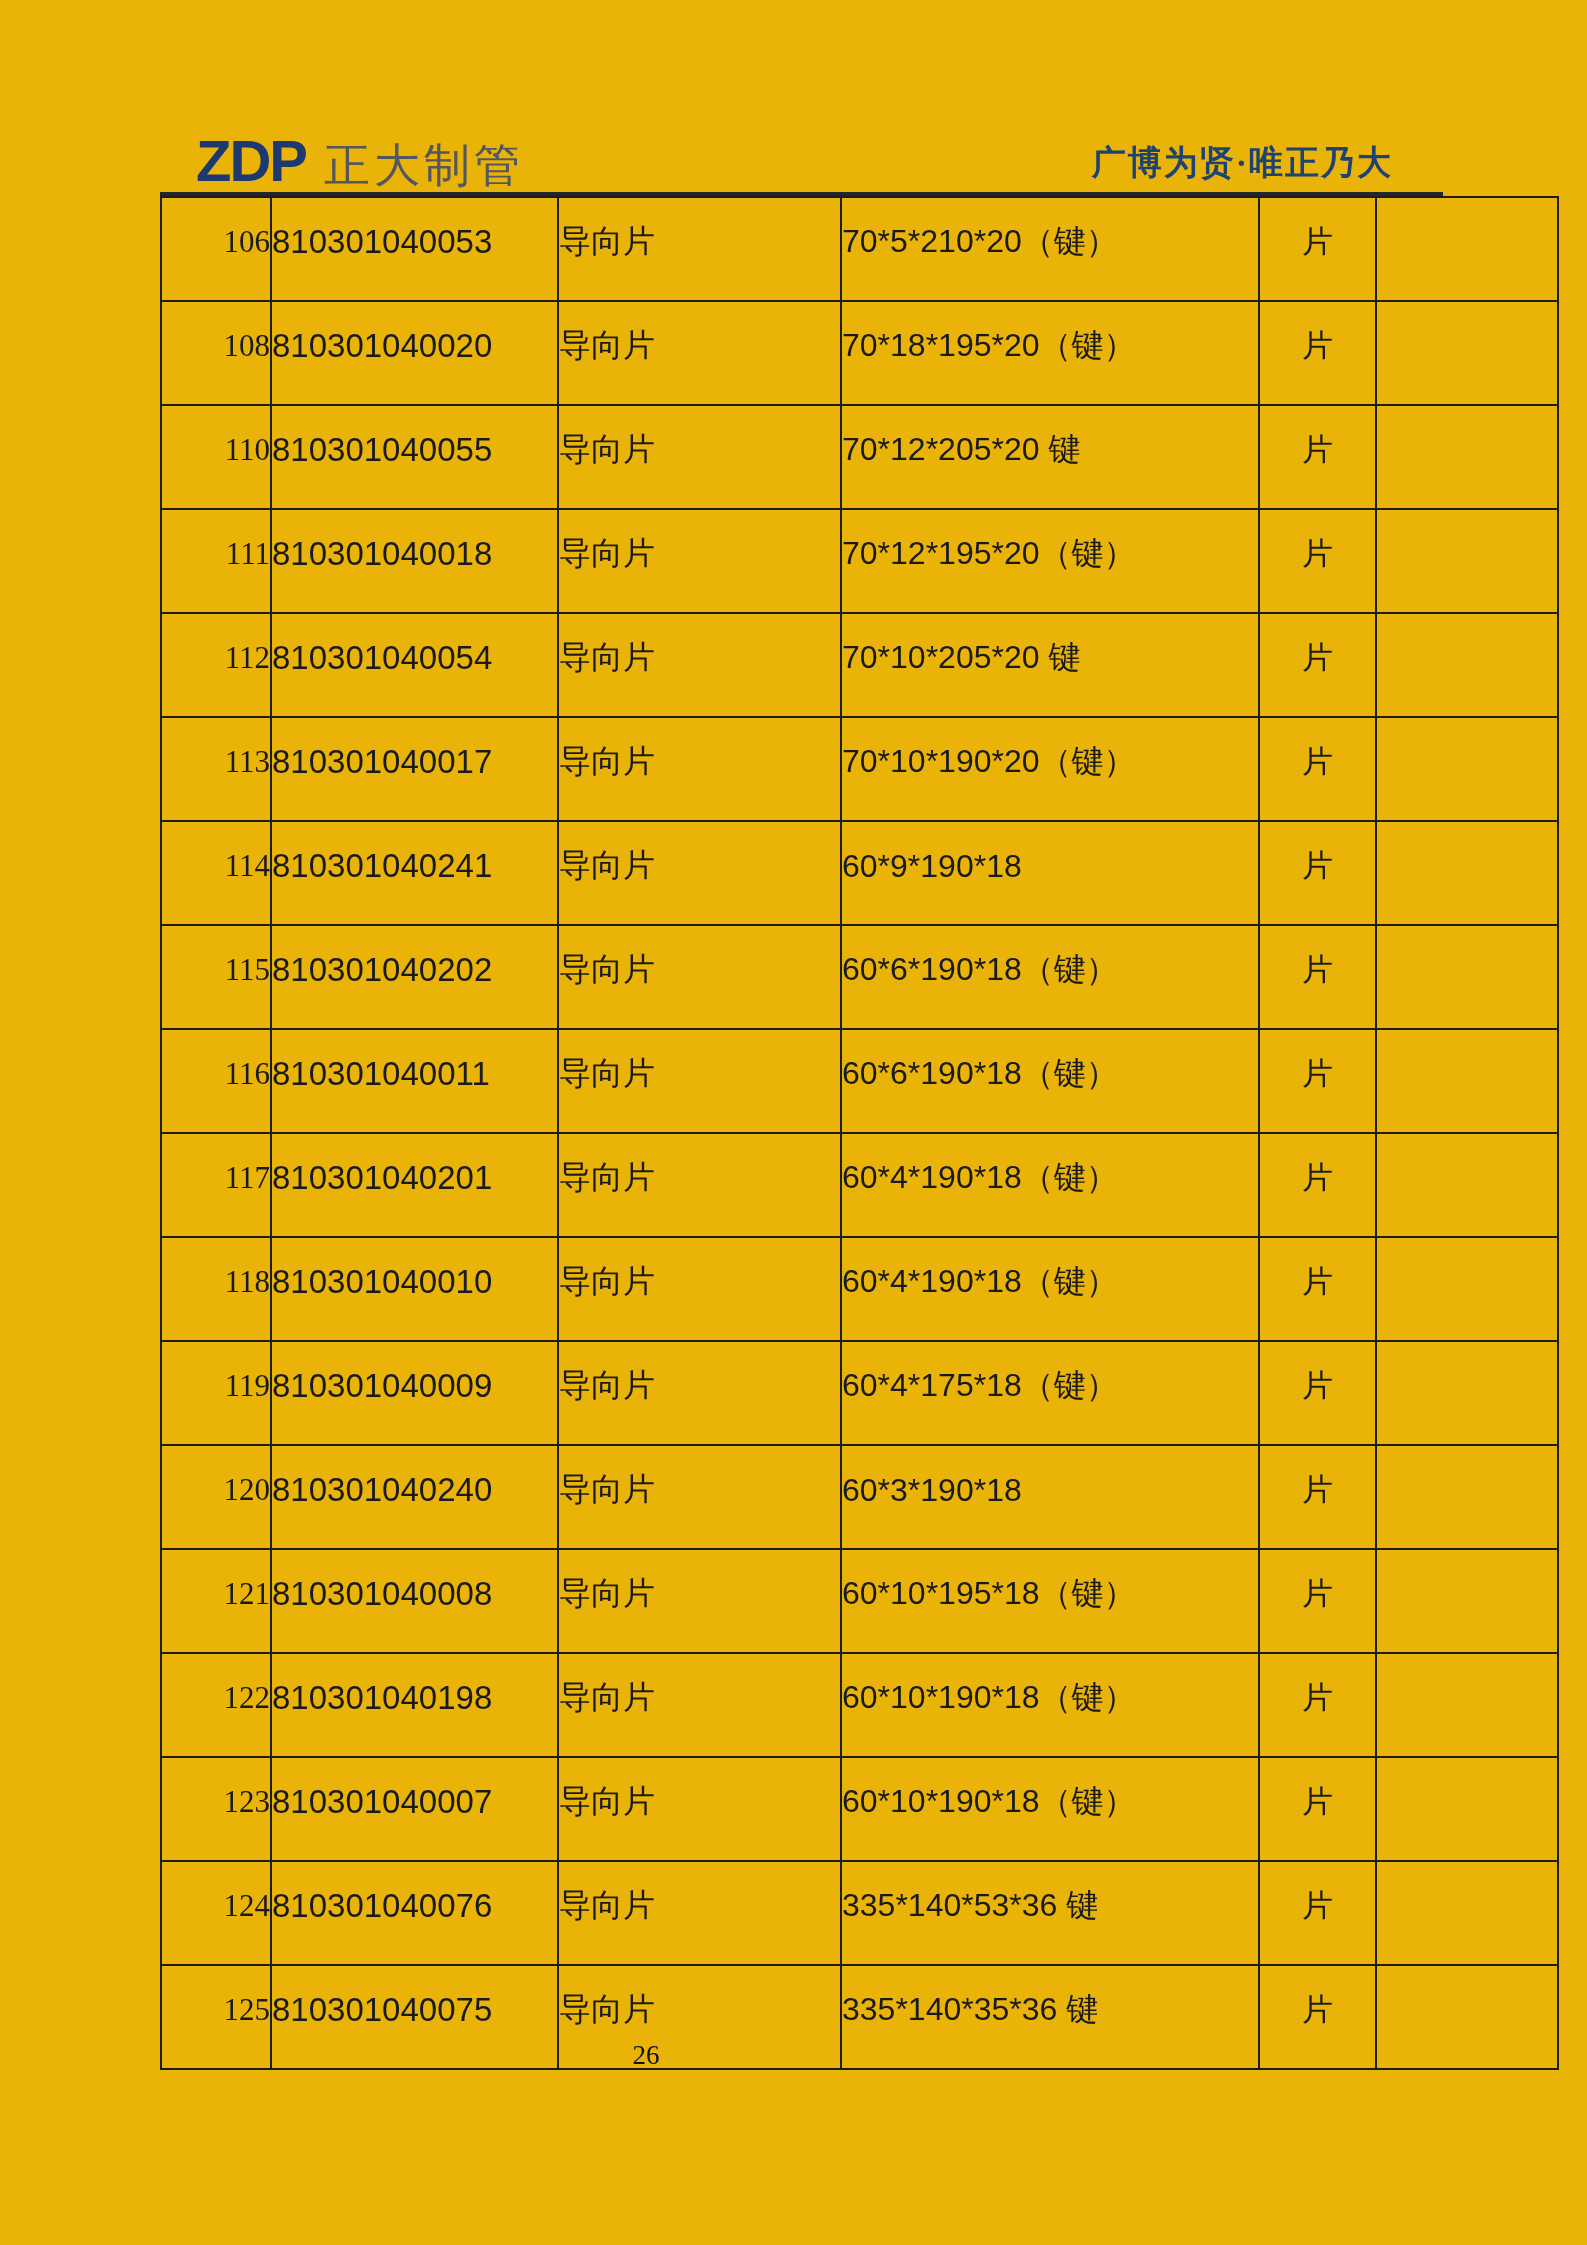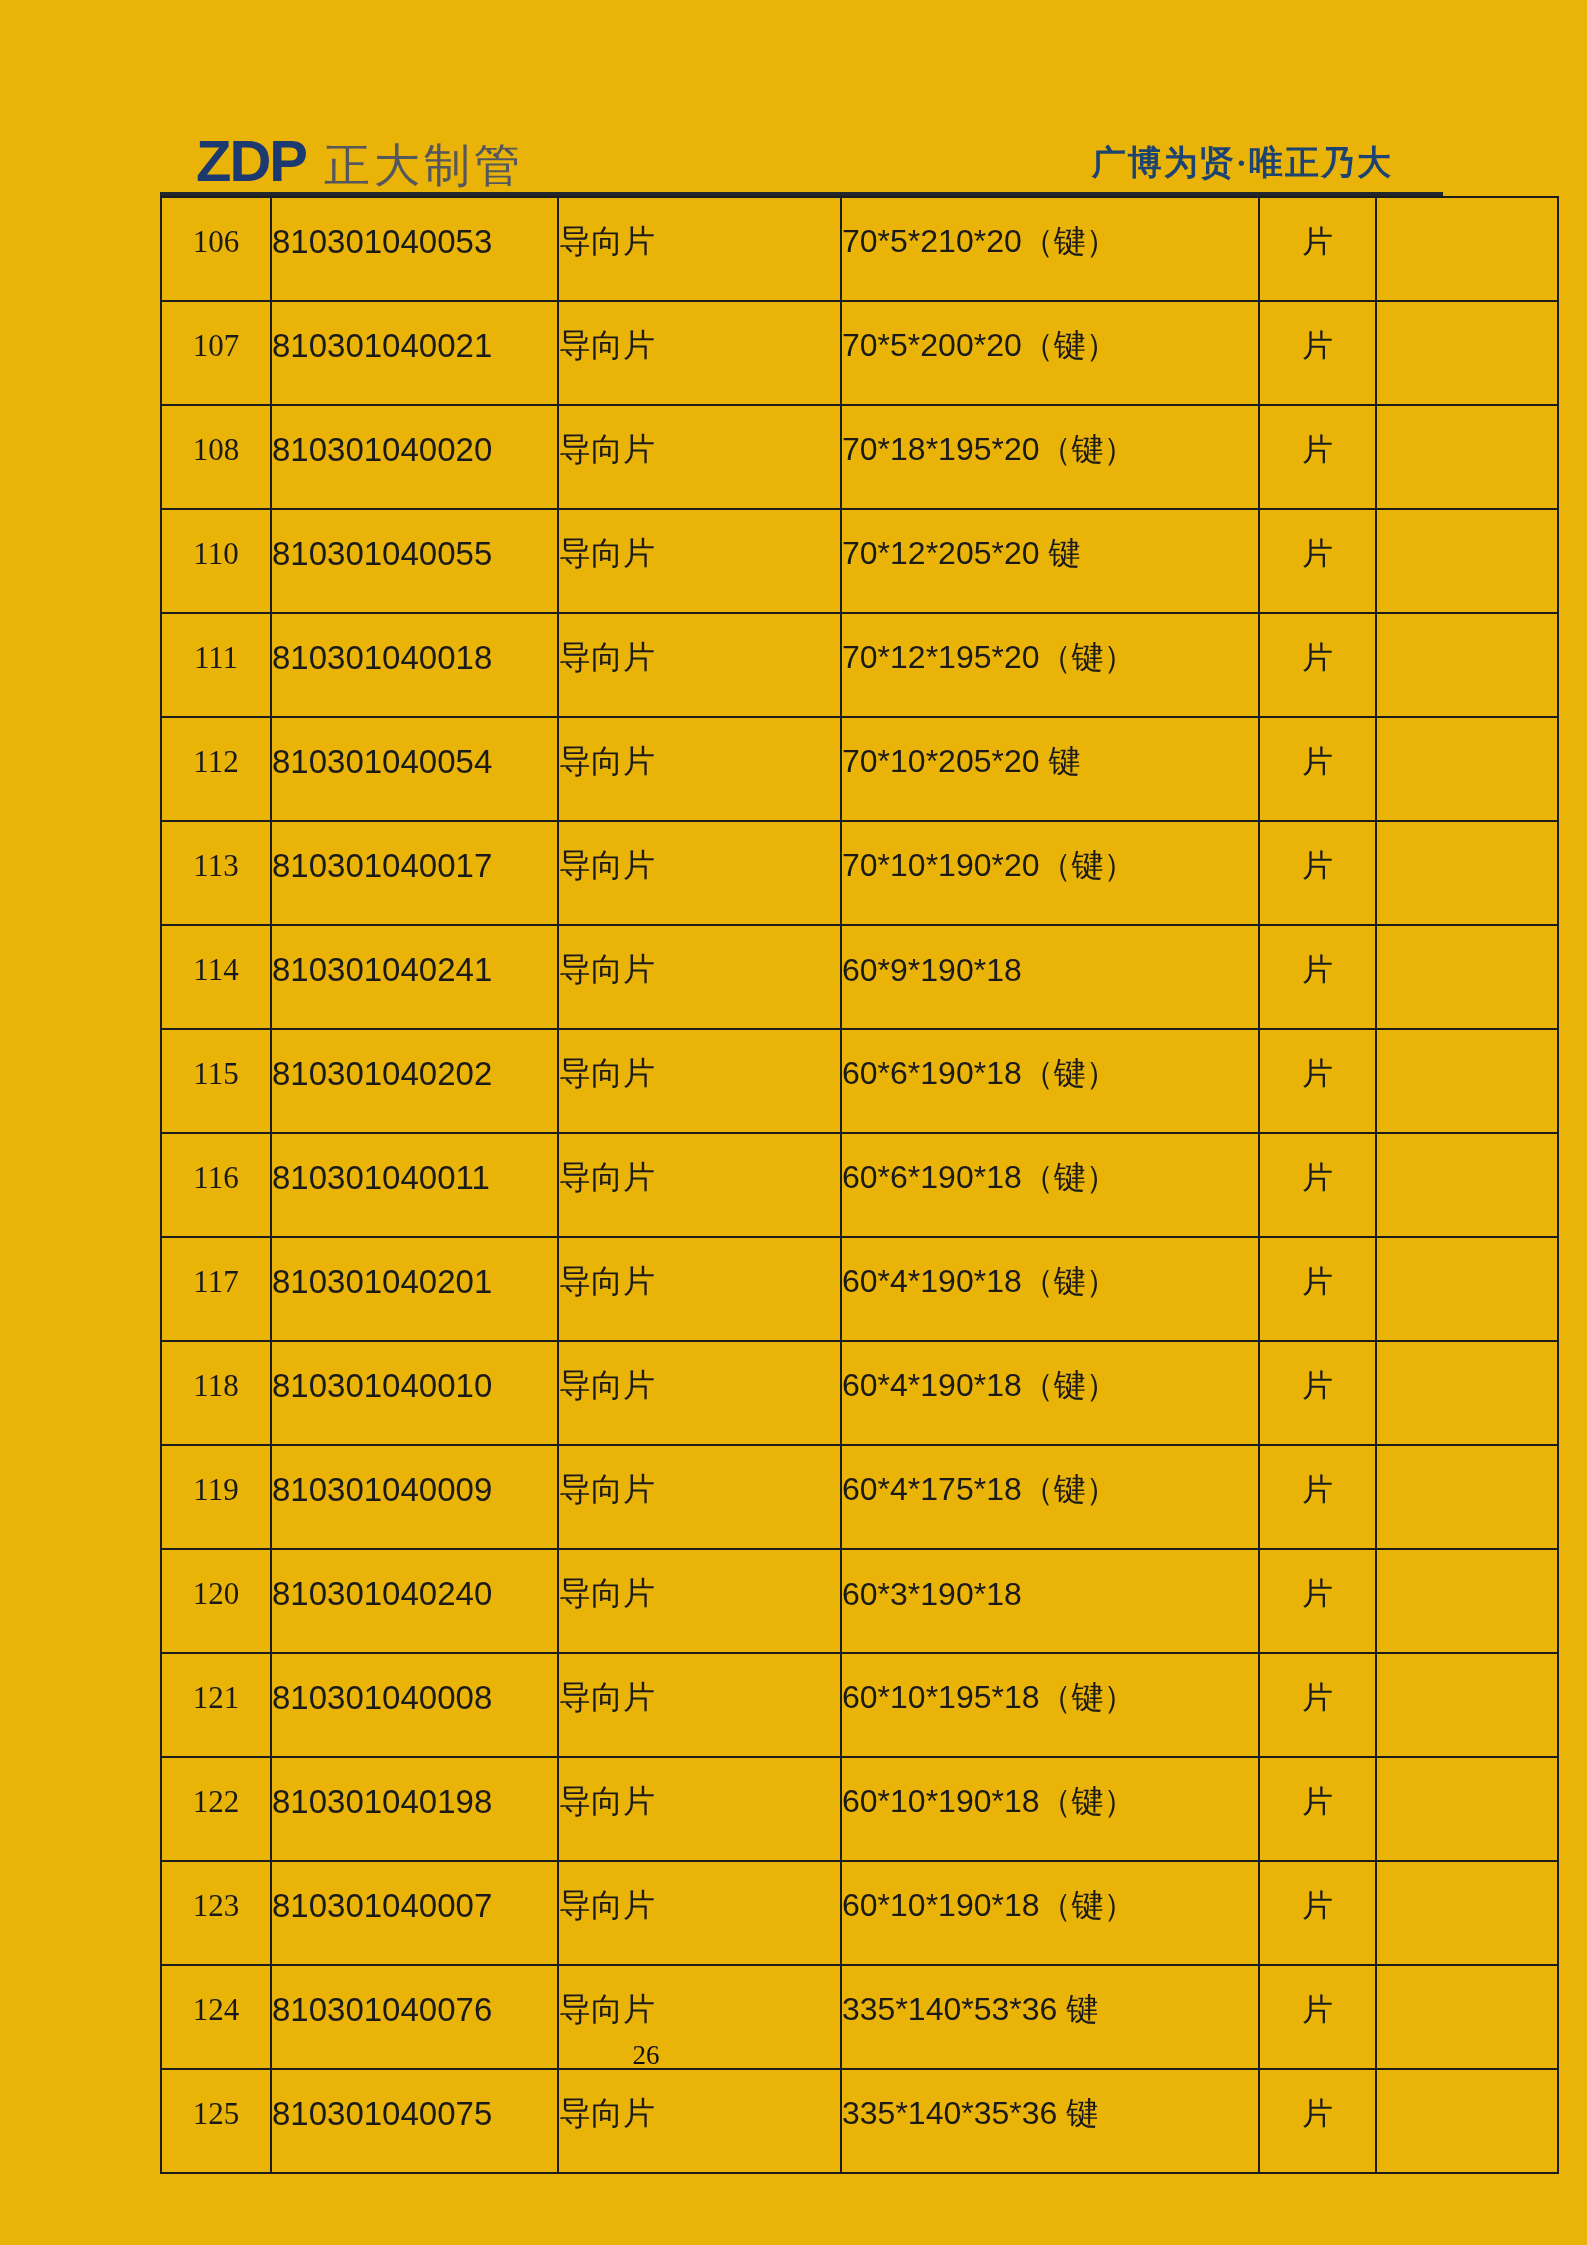--- a/index.html
+++ b/index.html
@@ -73,21 +73,21 @@
     height: 88px;
     vertical-align: middle;
     padding: 0 0 14px 0;
     color: #1a1a1a;
     overflow: hidden;
     white-space: nowrap;
   }
   td.c-no {
     font-family: "Liberation Serif", serif;
     font-size: 31px;
-    text-align: center;
+    text-align: right;
   }
   td.c-code {
     font-family: Liberation Sans, sans-serif;
     font-size: 33px;
     padding-left: 24px;
   }
   td.c-name {
     font-family: Liberation Mono, monospace;
     font-size: 32px;
     padding-left: 13px;
@@ -142,28 +142,20 @@
     <tbody>
         <tr>
           <td class="c-no">106</td>
           <td class="c-code">810301040053</td>
           <td class="c-name">导向片</td>
           <td class="c-spec">70*5*210*20（键）</td>
           <td class="c-unit">片</td>
           <td class="c-note"></td>
         </tr>
         <tr>
-          <td class="c-no">107</td>
-          <td class="c-code">810301040021</td>
-          <td class="c-name">导向片</td>
-          <td class="c-spec">70*5*200*20（键）</td>
-          <td class="c-unit">片</td>
-          <td class="c-note"></td>
-        </tr>
-        <tr>
           <td class="c-no">108</td>
           <td class="c-code">810301040020</td>
           <td class="c-name">导向片</td>
           <td class="c-spec">70*18*195*20（键）</td>
           <td class="c-unit">片</td>
           <td class="c-note"></td>
         </tr>
         <tr>
           <td class="c-no">110</td>
           <td class="c-code">810301040055</td>

